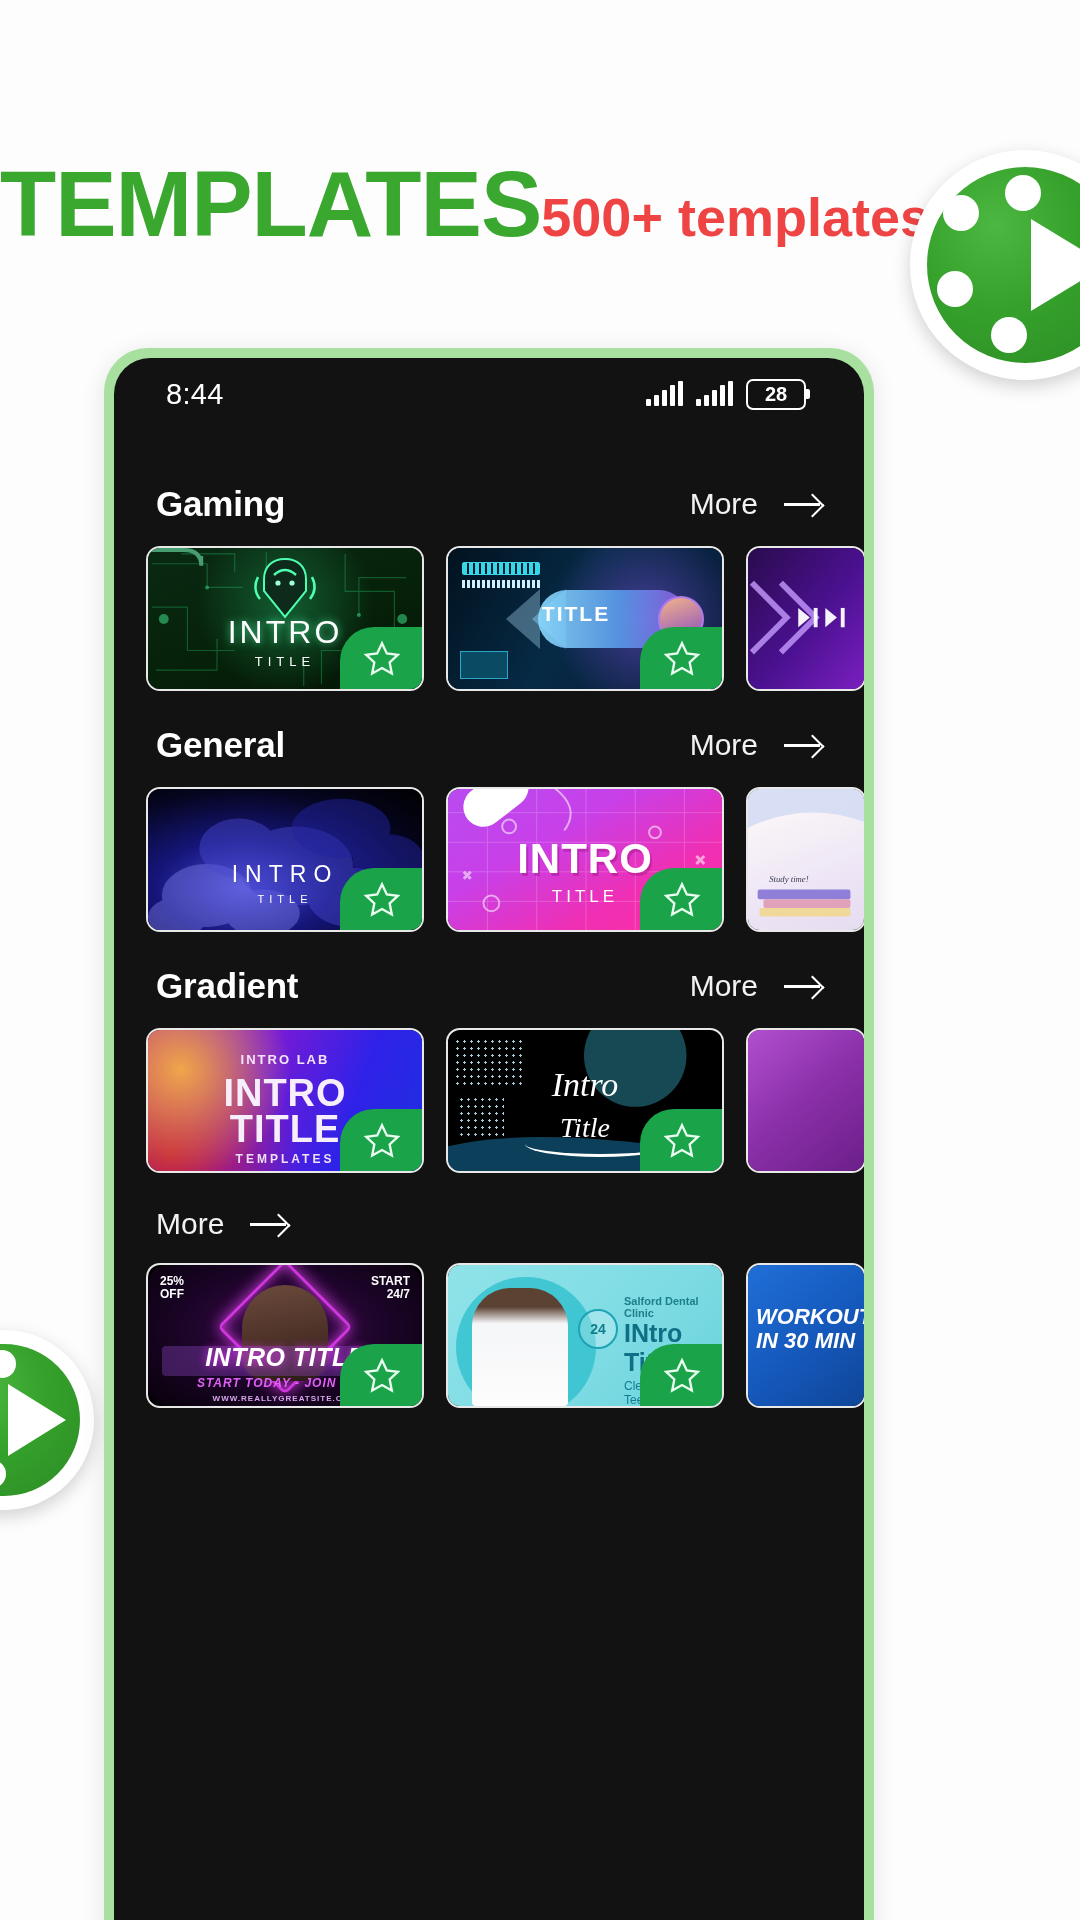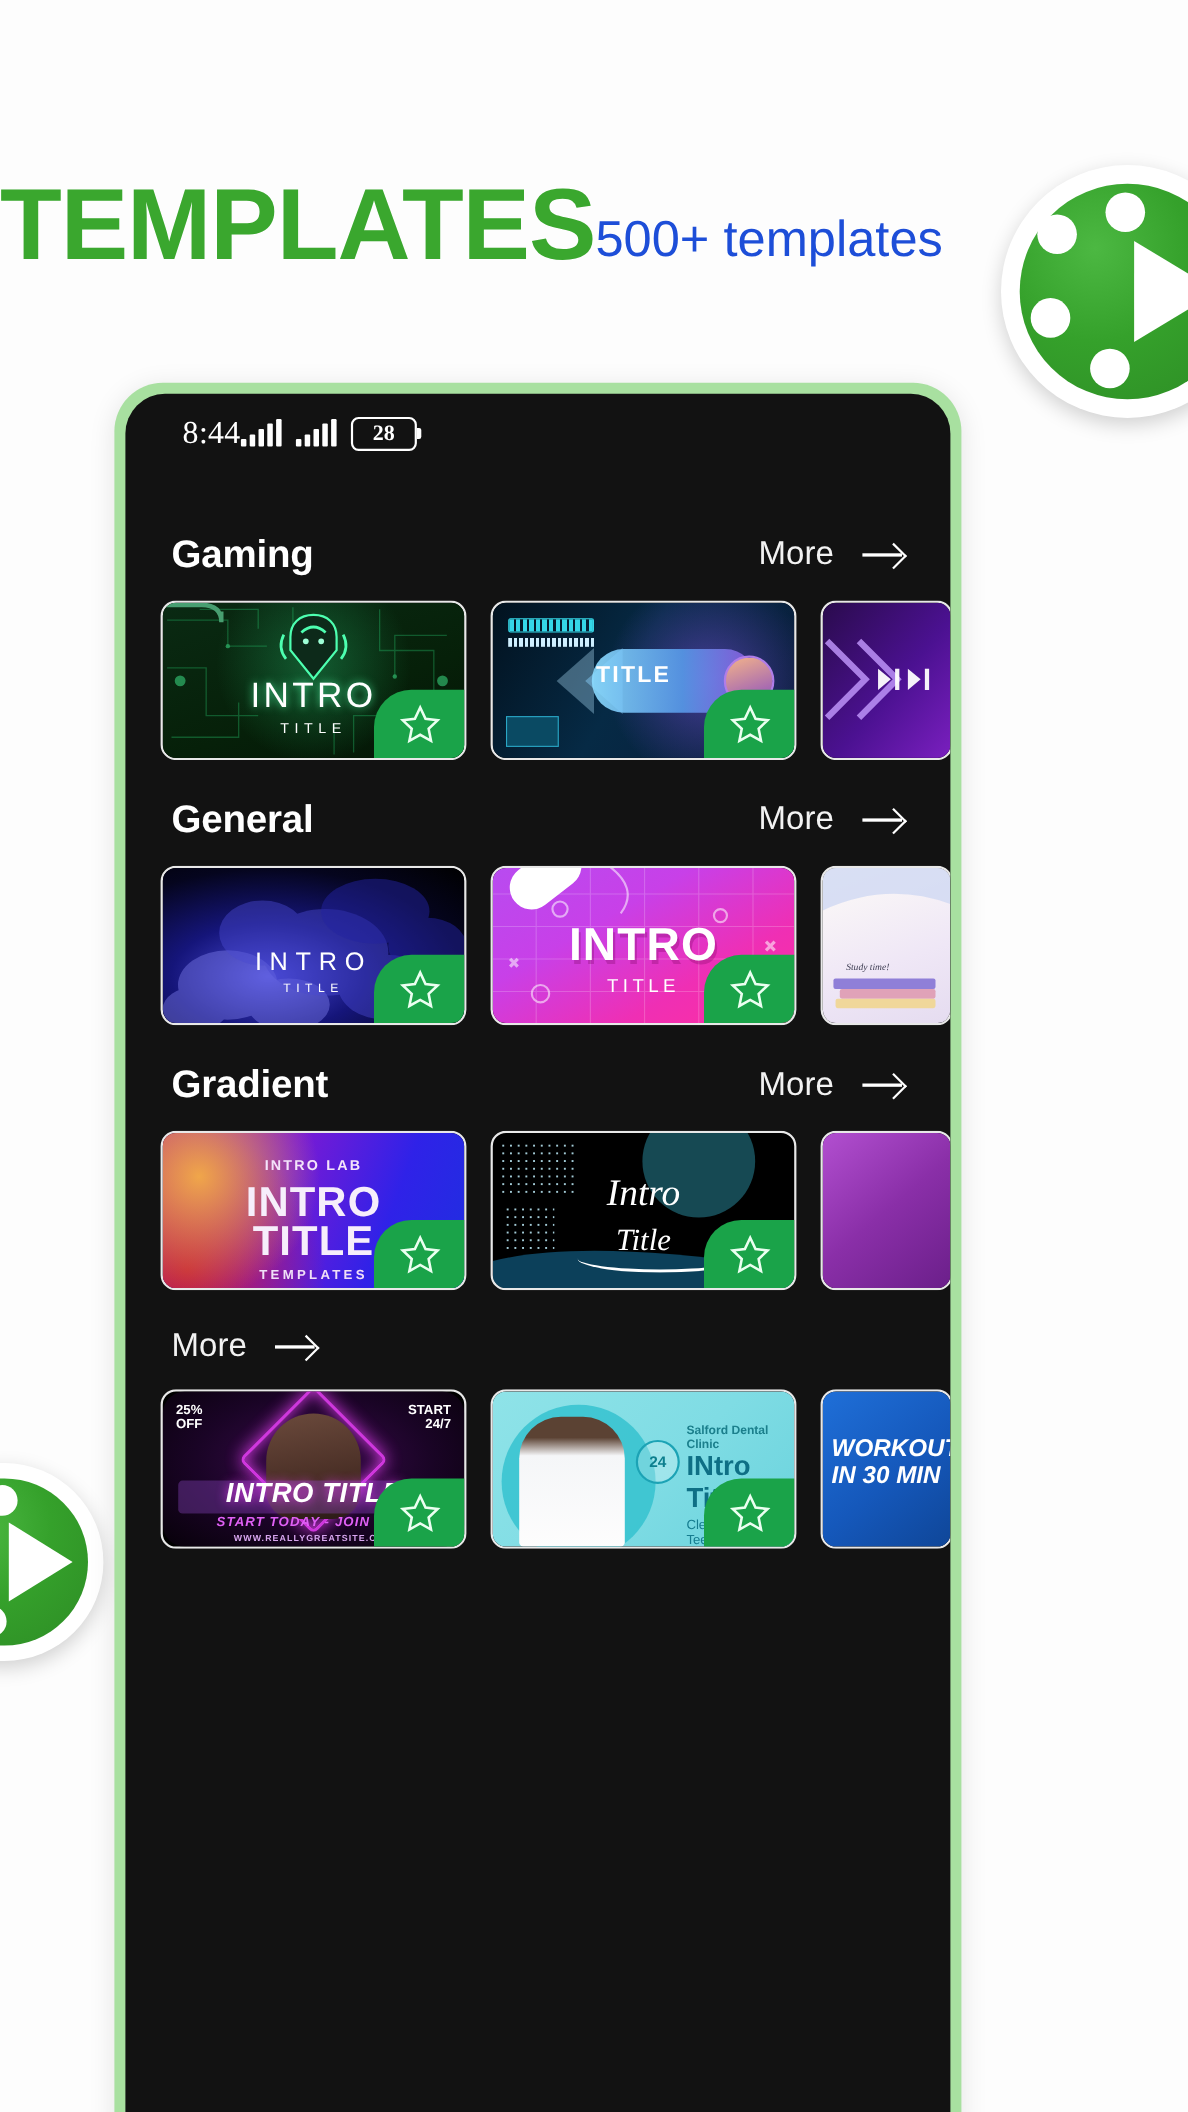--- a/index.html
+++ b/index.html
@@ -15,21 +15,21 @@
   .promo-header{
     position:absolute; top:0; left:0; width:1080px; height:340px;
     display:flex; flex-direction:row; align-items:center; justify-content:flex-start;
     padding-top:68px;
   }
   .promo-title{
     font-size:92px; font-weight:bold; color:#3aa72e; letter-spacing:-1px;
     line-height:1.0;
   }
   .promo-sub{
-    font-size:46px; color:#1d4ed8; margin-top:26px; font-weight:400;
+    font-size:54px; color:#ef4444; margin-top:26px; font-weight:700;
   }
 
   
   .logo-badge{
     position:absolute; border-radius:50%;
     background:#ffffff;
     box-shadow:0 6px 18px rgba(0,0,0,.18);
     display:flex; align-items:center; justify-content:center;
   }
   .logo-badge .disc{
@@ -62,24 +62,23 @@
     width:100%; height:100%;
     background:#121212;
     border-radius:36px 36px 0 0;
     overflow:hidden;
     position:relative;
   }
 
   
   .statusbar{
     height:72px; display:flex; align-items:center;
-    justify-content:flex-start;
+    justify-content:space-between;
     padding:0 58px 0 52px;
     color:#fff;
-    font-family:Liberation Serif, serif;
   }
   .clock{ font-size:29px; font-weight:500; letter-spacing:.3px; }
   .status-right{ display:flex; align-items:center; gap:13px; }
   .bars{ display:flex; align-items:flex-end; gap:3px; height:24px; }
   .bars i{ display:block; width:5px; background:#fff; border-radius:1px; }
   .bars i:nth-child(1){ height:7px; }
   .bars i:nth-child(2){ height:11px; }
   .bars i:nth-child(3){ height:16px; }
   .bars i:nth-child(4){ height:21px; }
   .bars i:nth-child(5){ height:25px; }

